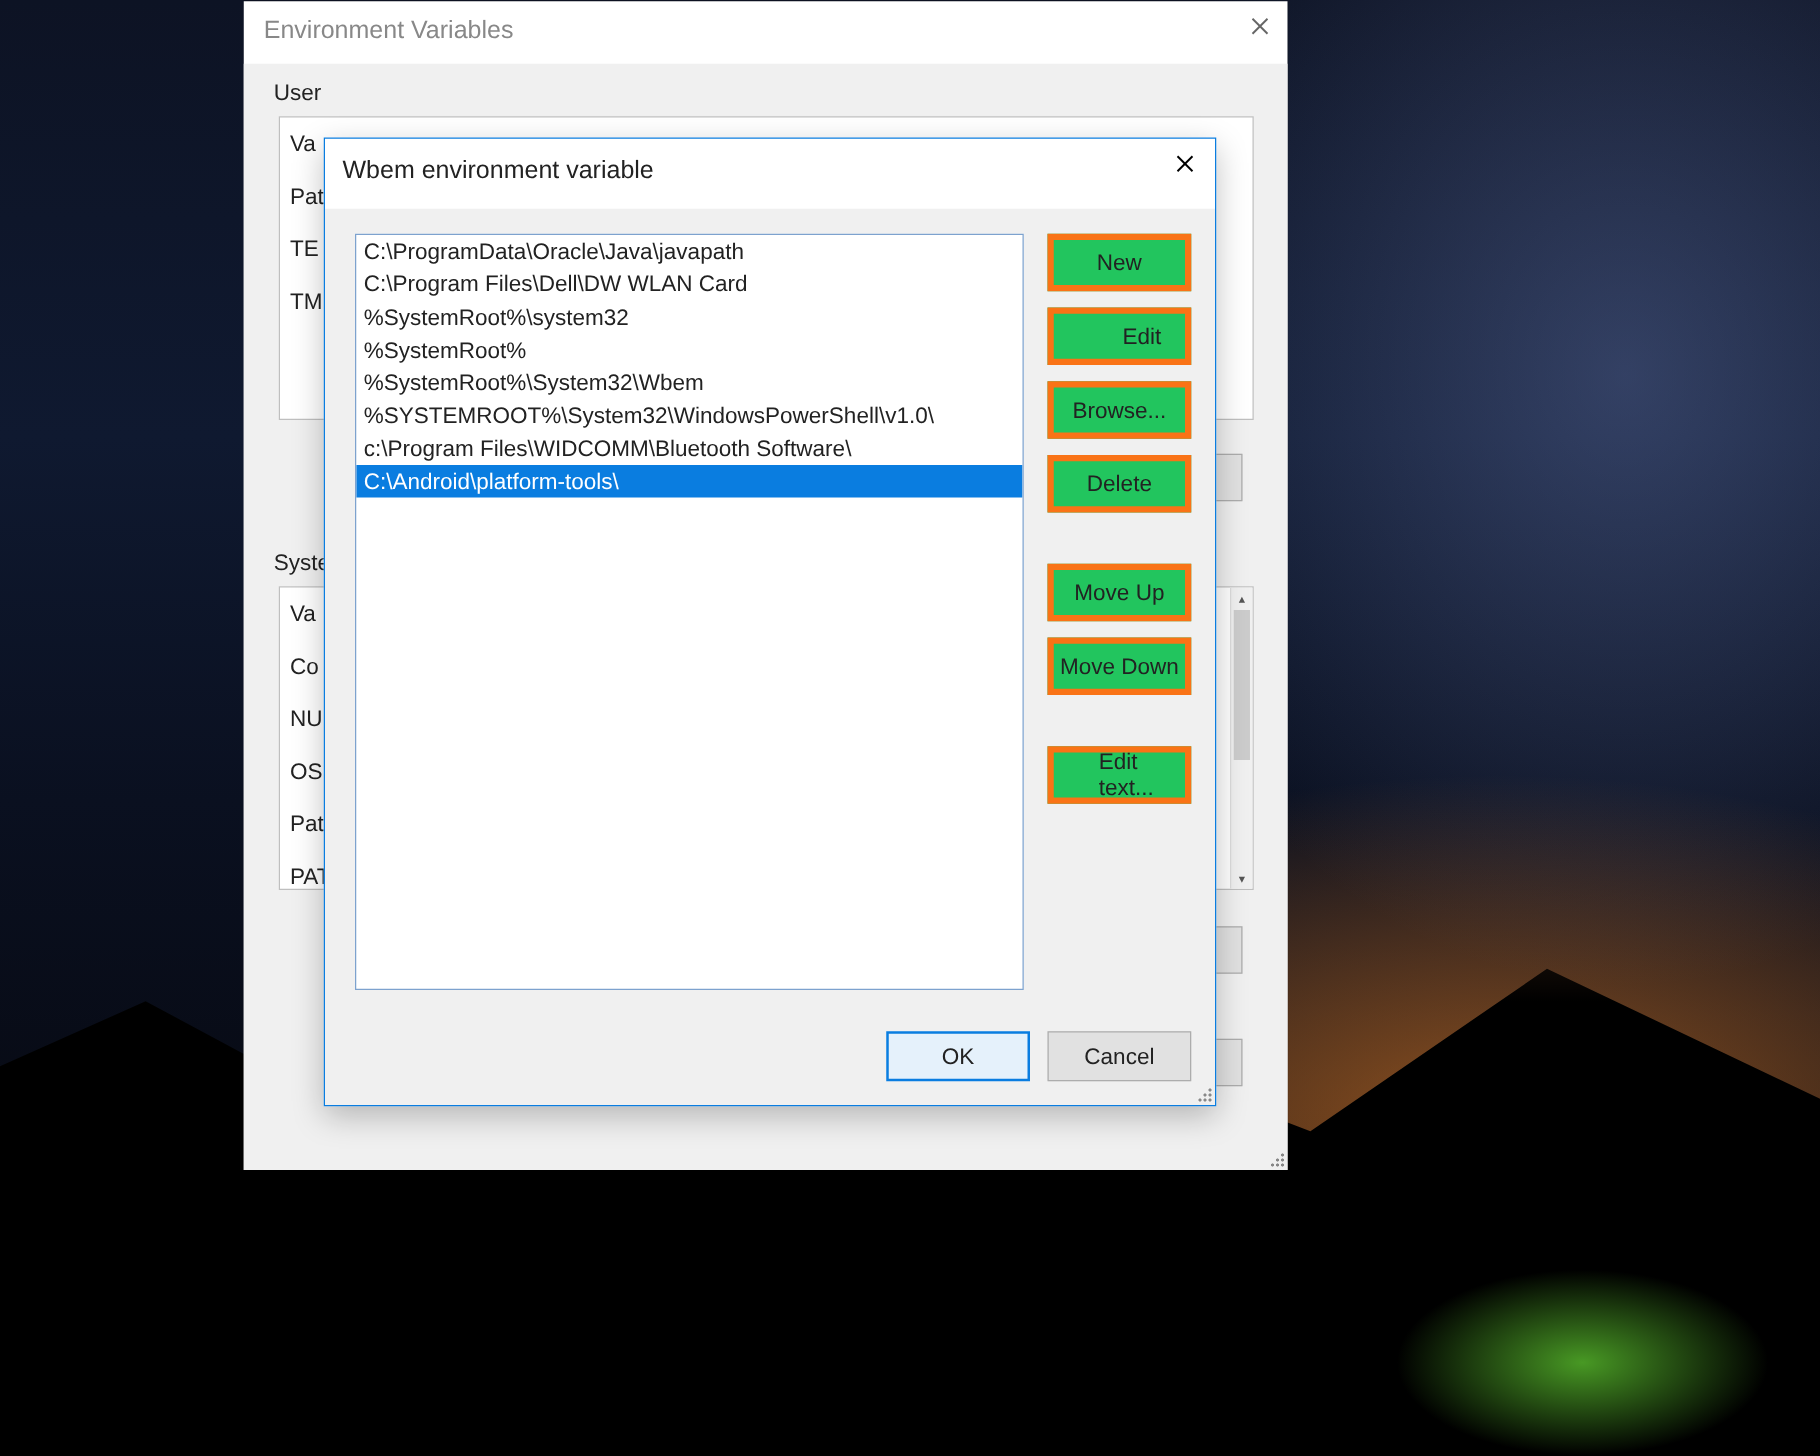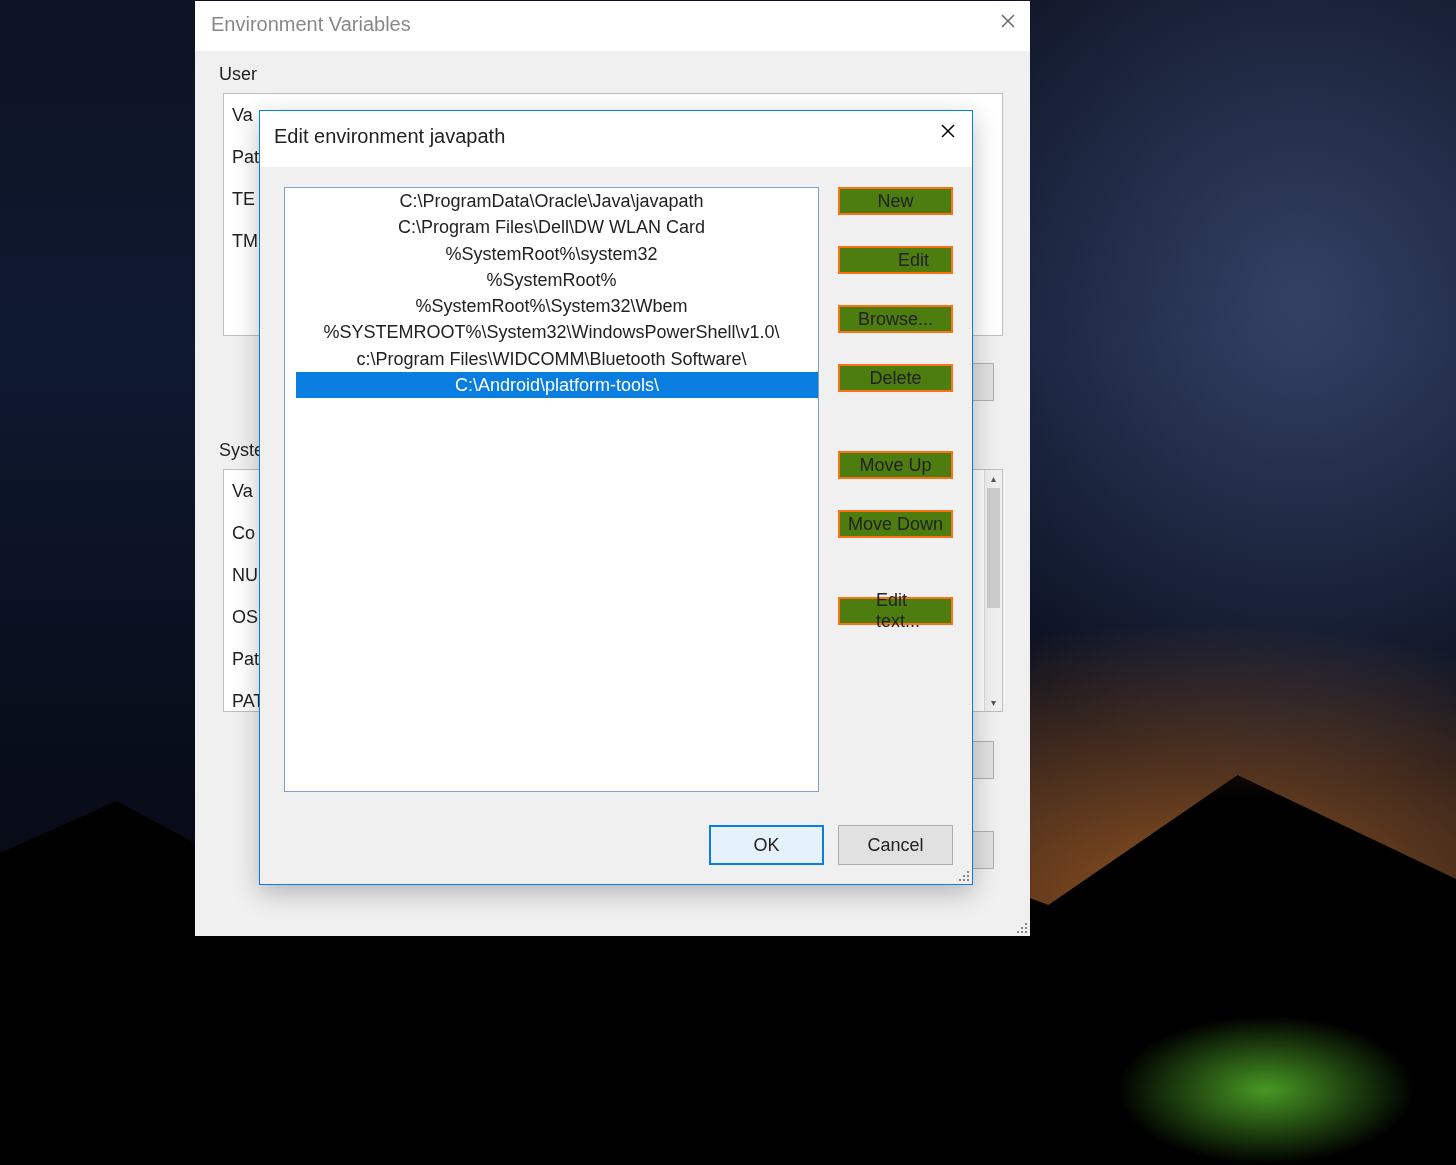--- a/index.html
+++ b/index.html
@@ -192,43 +192,41 @@
   .path-list {
     position: absolute;
     left: 24px;
     top: 20px;
     width: 535px;
     height: 605px;
     background: #fff;
     border: 1px solid #7da2ce;
     box-sizing: border-box;
     overflow: hidden;
-    text-align: center;
   }
   .path-row {
     padding: 0 6px;
     height: 26.3px;
     line-height: 26.3px;
     font-size: 18px;
     color: #222;
     white-space: nowrap;
   }
   .path-row.selected {
     background: #0a7de0;
     color: #fff;
-    margin-left: 11px;
   }
 
   .side-btn {
     position: absolute;
     left: 578px;
     width: 115px;
-    height: 28px;
-    background: #4d7c0f;
-    border: 2px solid #f97316;
+    height: 46px;
+    background: #22c55e;
+    border: 5px solid #f97316;
     box-sizing: border-box;
     display: flex; align-items: center; justify-content: center;
     font-size: 18px;
     color: #222;
   }
 
   .bottom-btn {
     position: absolute;
     height: 40px;
     width: 115px;
@@ -297,21 +295,21 @@
     <div class="btn" style="top:690px; left:684px;"></div>
 
     <div class="btn" style="top:780px; left:556px;">OK</div>
     <div class="btn" style="top:780px; left:684px;">Cancel</div>
 
     <div class="resize-grip"></div>
   </div>
 </div>
 
 <div class="edit-dialog">
-  <div class="edit-title">Edit environment javapath</div>
+  <div class="edit-title">Wbem environment variable</div>
   <div class="edit-close">
     <svg class="x-svg" viewBox="0 0 14 14">
         <line x1="1" y1="1" x2="13" y2="13"></line>
         <line x1="13" y1="1" x2="1" y2="13"></line>
       </svg>
   </div>
   <div class="edit-body">
     <div class="path-list" id="path-list">
         <div class="path-row">C:\ProgramData\Oracle\Java\javapath</div>
         <div class="path-row">C:\Program Files\Dell\DW WLAN Card</div>

